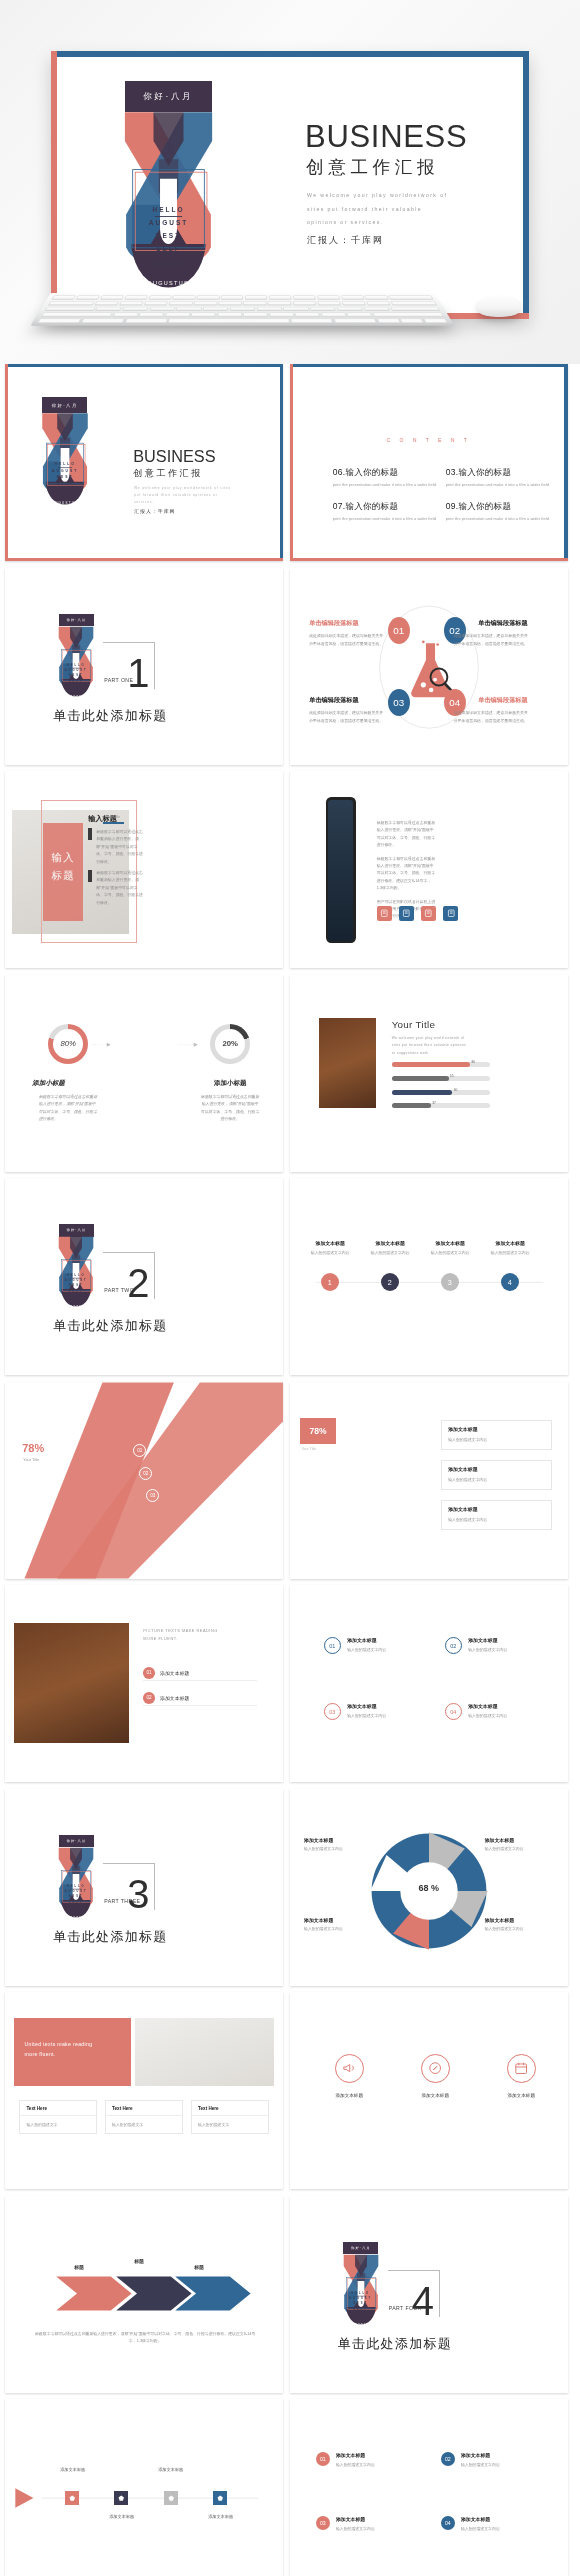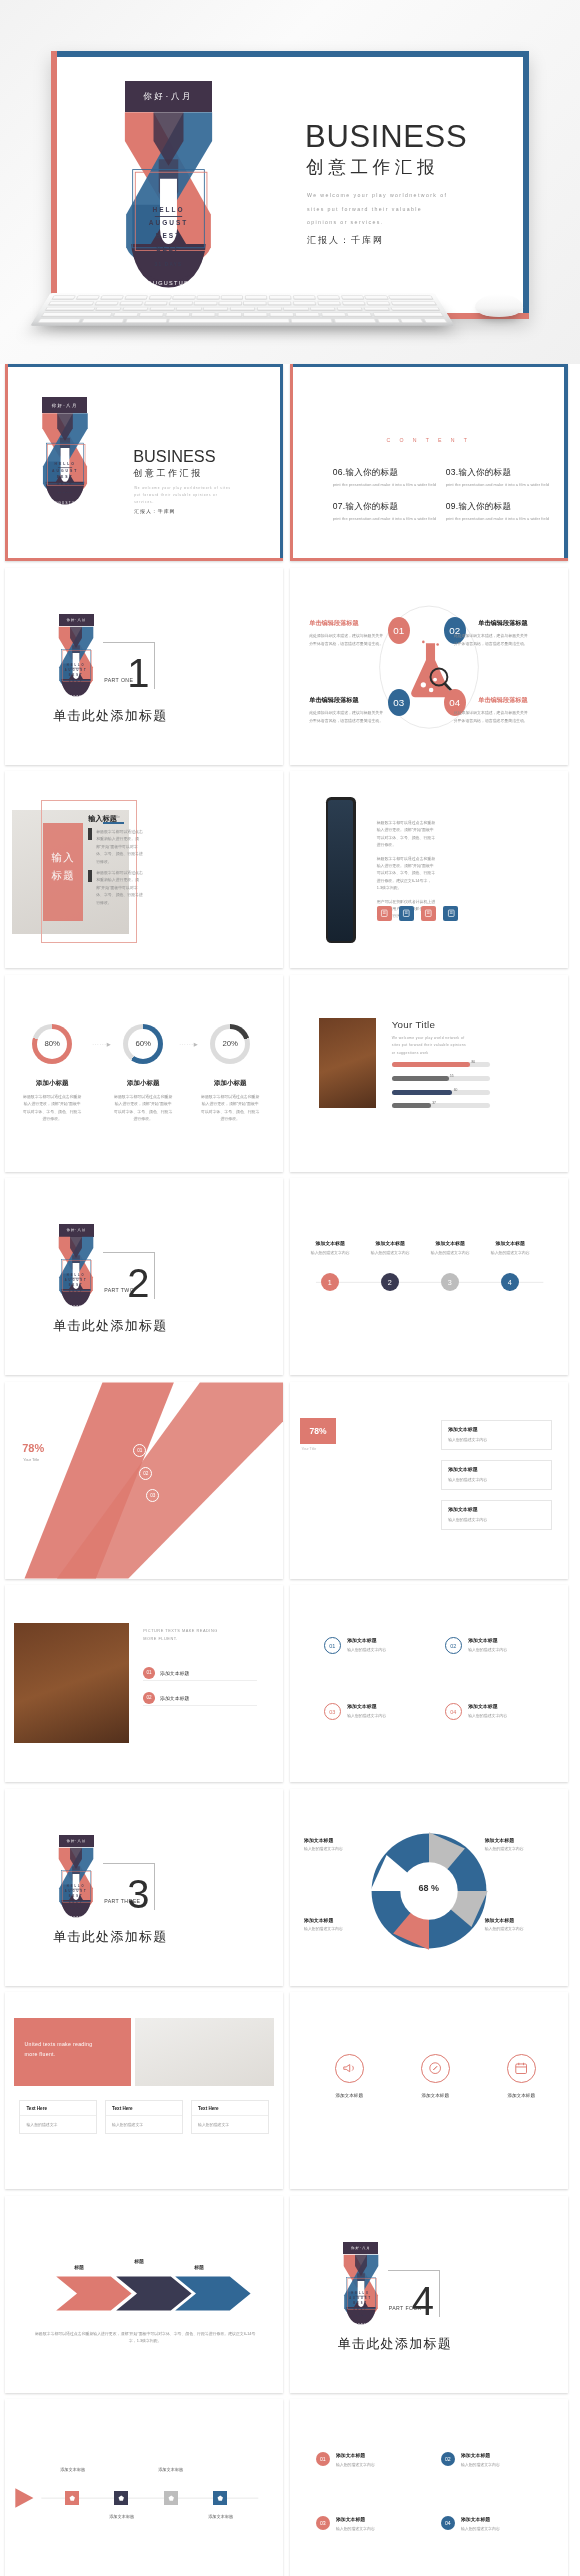--- a/index.html
+++ b/index.html
@@ -427,38 +427,31 @@
           <div style="width:15px;height:15px;border-radius:2px;background:#316795;display:flex;align-items:center;justify-content:center;">
       <svg width="8.5" height="8.5" viewBox="0 0 24 24" fill="none" stroke="#fff" stroke-width="2">
               <rect x="4" y="3" width="16" height="18" rx="2"></rect>
               <line x1="8" y1="8" x2="16" y2="8"></line>
               <line x1="8" y1="12" x2="16" y2="12"></line>
             </svg>
     </div>
         </div>
       </div>
       <div class="thumb">
-        <div style="position:absolute;left:11px;top:49px;width:72px;text-align:center;">
+        <div style="position:absolute;left:27px;top:49px;width:72px;text-align:left;font-style:italic;">
         <div class="donut" style="margin:0 auto;background:conic-gradient(#dd7a70 0deg 288deg, #dcdcdc 288deg 360deg);">
           <div class="donut-inner">80%</div>
         </div>
         <div style="margin-top:15.6px;font-size:6.5px;font-weight:bold;color:#1f1f1f;">添加小标题</div>
         <div class="small-body" style="margin-top:4.6px;padding:0 6.5px;">标题数字等都可以通过点击和重新输入进行更改，顶部“开始”面板中可以对字体、字号、颜色、行距等进行修改。</div>
       </div>
         <div style="position:absolute;left:87px;top:66px;font-size:5.2px;color:#bbb;letter-spacing:0.7px;">······▶</div>
-        <div style="position:absolute;left:102px;top:49px;width:72px;text-align:center;">
-        <div class="donut" style="margin:0 auto;background:conic-gradient(#316795 0deg 216deg, #dcdcdc 216deg 360deg);">
-          <div class="donut-inner">60%</div>
-        </div>
-        <div style="margin-top:15.6px;font-size:6.5px;font-weight:bold;color:#1f1f1f;">添加小标题</div>
-        <div class="small-body" style="margin-top:4.6px;padding:0 6.5px;">标题数字等都可以通过点击和重新输入进行更改，顶部“开始”面板中可以对字体、字号、颜色、行距等进行修改。</div>
-      </div>
         <div style="position:absolute;left:174px;top:66px;font-size:5.2px;color:#bbb;letter-spacing:0.7px;">······▶</div>
         <div style="position:absolute;left:189px;top:49px;width:72px;text-align:center;">
-        <div class="donut" style="margin:0 auto;background:conic-gradient(#3f3f3f 0deg 72deg, #dcdcdc 72deg 360deg);">
+        <div class="donut" style="margin:0 auto;background:conic-gradient(#3f3f3f 0deg 72deg, #dcdcdc 72deg 360deg);font-weight:bold;">
           <div class="donut-inner">20%</div>
         </div>
         <div style="margin-top:15.6px;font-size:6.5px;font-weight:bold;color:#1f1f1f;">添加小标题</div>
         <div class="small-body" style="margin-top:4.6px;padding:0 6.5px;">标题数字等都可以通过点击和重新输入进行更改，顶部“开始”面板中可以对字体、字号、颜色、行距等进行修改。</div>
       </div>
       </div>
       <div class="thumb">
         <div class="photo wood" style="left:29px;top:43px;width:57px;height:90px;"></div>
      <div style="position:absolute;left:102px;top:44px;font-size:9.8px;letter-spacing:0.3px;color:#3a3a3a;">Your Title</div>
      <div style="position:absolute;left:102px;top:60px;width:85px;font-size:3.3px;color:#999;line-height:2.3;letter-spacing:0.4px;">We welcome your play world network of<br>sites put forward their valuable opinions<br>or suggestions work</div>

